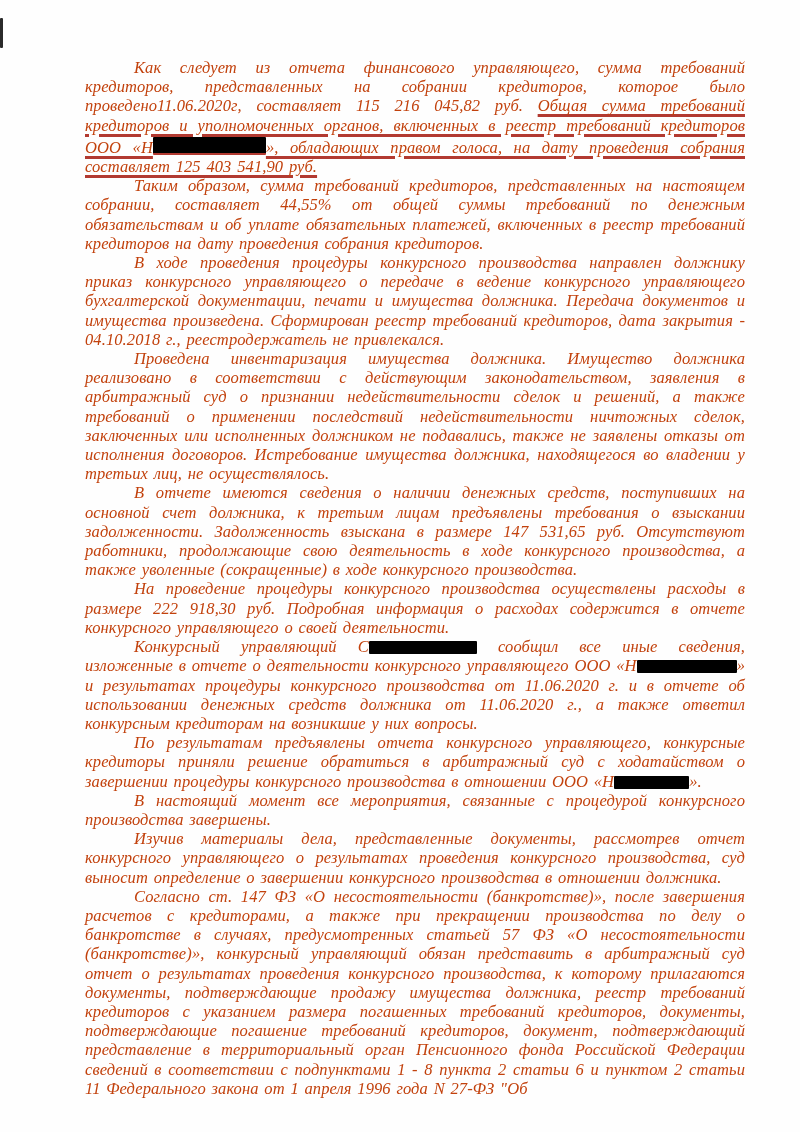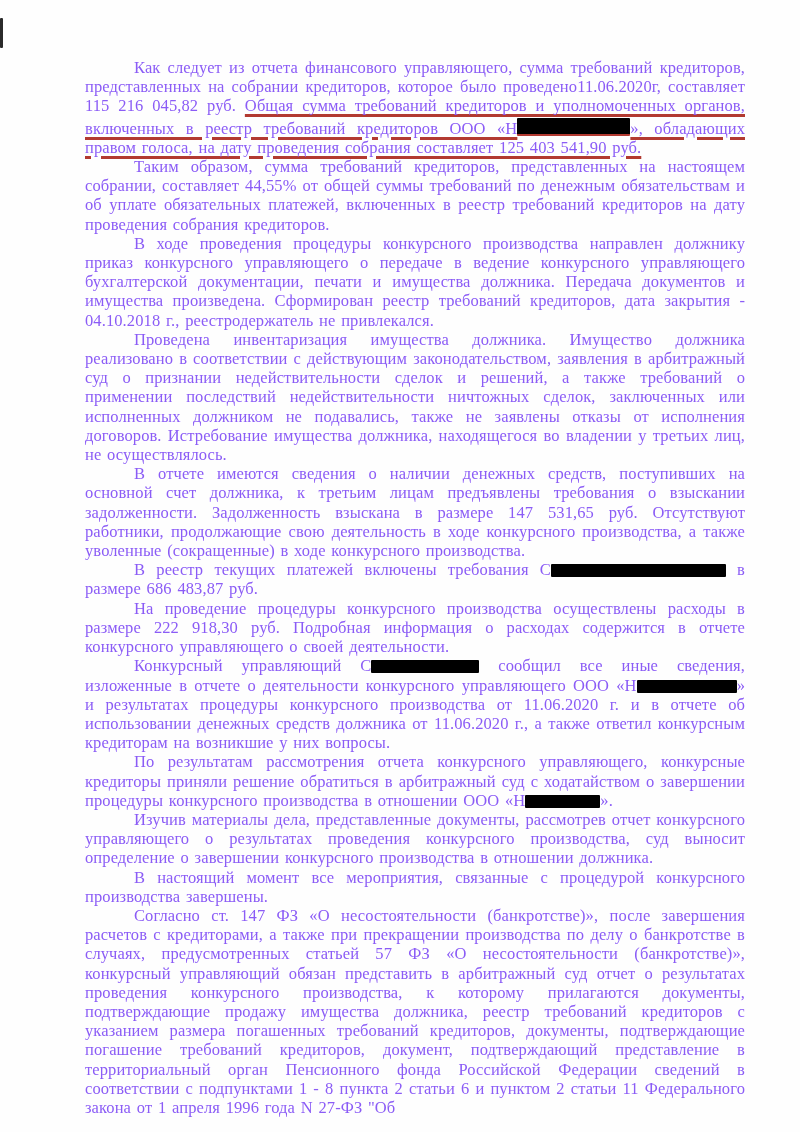--- a/index.html
+++ b/index.html
@@ -65,27 +65,26 @@
     border-bottom-width: 2.6px;
     padding-bottom: 3px;
     background-clip: content-box;
   }
 </style>
 </head>
 <body>
 
 <div class="page" style="background: rgb(254, 254, 254);">
   <div class="scan-artifact"></div>
-  <div class="doc-body" style="color: #8b5cf6;">
+  <div class="doc-body" style="color: #c2410c; font-style: italic;">
       <p class="para"><span class="text-run">Как следует из отчета финансового управляющего, сумма требований кредиторов, представленных на собрании кредиторов, которое было проведено11.06.2020г, составляет 115 216 045,82 руб. </span><span class="text-run underlined" style="text-decoration-color: rgb(178, 58, 49);">Общая сумма требований кредиторов и уполномоченных органов, включенных в реестр требований кредиторов ООО «Н</span><span class="redaction underlined" style="width: 113px; background: rgb(0, 0, 0); text-decoration-color: rgb(178, 58, 49); border-bottom-color: rgb(178, 58, 49);"></span><span class="text-run underlined" style="text-decoration-color: rgb(178, 58, 49);">», обладающих правом голоса, на дату проведения собрания составляет 125 403 541,90 руб.</span></p>
       <p class="para"><span class="text-run">Таким образом, сумма требований кредиторов, представленных на настоящем собрании, составляет 44,55% от общей суммы требований по денежным обязательствам и об уплате обязательных платежей, включенных в реестр требований кредиторов на дату проведения собрания кредиторов.</span></p>
       <p class="para"><span class="text-run">В ходе проведения процедуры конкурсного производства направлен должнику приказ конкурсного управляющего о передаче в ведение конкурсного управляющего бухгалтерской документации, печати и имущества должника. Передача документов и имущества произведена. Сформирован реестр требований кредиторов, дата закрытия - 04.10.2018 г., реестродержатель не привлекался.</span></p>
       <p class="para"><span class="text-run">Проведена инвентаризация имущества должника. Имущество должника реализовано в соответствии с действующим законодательством, заявления в арбитражный суд о признании недействительности сделок и решений, а также требований о применении последствий недействительности ничтожных сделок, заключенных или исполненных должником не подавались, также не заявлены отказы от исполнения договоров. Истребование имущества должника, находящегося во владении у третьих лиц, не осуществлялось.</span></p>
       <p class="para"><span class="text-run">В отчете имеются сведения о наличии денежных средств, поступивших на основной счет должника, к третьим лицам предъявлены требования о взыскании задолженности. Задолженность взыскана в размере 147 531,65 руб. Отсутствуют работники, продолжающие свою деятельность в ходе конкурсного производства, а также уволенные (сокращенные) в ходе конкурсного производства.</span></p>
-      <p class="para"><span class="text-run">В реестр текущих платежей включены требования С</span><span class="redaction" style="width: 175px; background: rgb(0, 0, 0);"></span><span class="text-run"> в размере 686 483,87 руб.</span></p>
       <p class="para"><span class="text-run">На проведение процедуры конкурсного производства осуществлены расходы в размере 222 918,30 руб. Подробная информация о расходах содержится в отчете конкурсного управляющего о своей деятельности.</span></p>
       <p class="para"><span class="text-run">Конкурсный управляющий С</span><span class="redaction" style="width: 108px; background: rgb(0, 0, 0);"></span><span class="text-run"> сообщил все иные сведения, изложенные в отчете о деятельности конкурсного управляющего ООО «Н</span><span class="redaction" style="width: 100px; background: rgb(0, 0, 0);"></span><span class="text-run">» и результатах процедуры конкурсного производства от 11.06.2020 г. и в отчете об использовании денежных средств должника от 11.06.2020 г., а также ответил конкурсным кредиторам на возникшие у них вопросы.</span></p>
-      <p class="para"><span class="text-run">По результатам рассмотрения отчета конкурсного управляющего, конкурсные кредиторы приняли решение обратиться в арбитражный суд с ходатайством о завершении процедуры конкурсного производства в отношении ООО «Н</span><span class="redaction" style="width: 75px; background: rgb(0, 0, 0);"></span><span class="text-run">».</span></p>
+      <p class="para"><span class="text-run">По результатам предъявлены отчета конкурсного управляющего, конкурсные кредиторы приняли решение обратиться в арбитражный суд с ходатайством о завершении процедуры конкурсного производства в отношении ООО «Н</span><span class="redaction" style="width: 75px; background: rgb(0, 0, 0);"></span><span class="text-run">».</span></p>
+      <p class="para"><span class="text-run">В настоящий момент все мероприятия, связанные с процедурой конкурсного производства завершены.</span></p>
       <p class="para"><span class="text-run">Изучив материалы дела, представленные документы, рассмотрев отчет конкурсного управляющего о результатах проведения конкурсного производства, суд выносит определение о завершении конкурсного производства в отношении должника.</span></p>
-      <p class="para"><span class="text-run">В настоящий момент все мероприятия, связанные с процедурой конкурсного производства завершены.</span></p>
       <p class="para"><span class="text-run">Согласно ст. 147 ФЗ «О несостоятельности (банкротстве)», после завершения расчетов с кредиторами, а также при прекращении производства по делу о банкротстве в случаях, предусмотренных статьей 57 ФЗ «О несостоятельности (банкротстве)», конкурсный управляющий обязан представить в арбитражный суд отчет о результатах проведения конкурсного производства, к которому прилагаются документы, подтверждающие продажу имущества должника, реестр требований кредиторов с указанием размера погашенных требований кредиторов, документы, подтверждающие погашение требований кредиторов, документ, подтверждающий представление в территориальный орган Пенсионного фонда Российской Федерации сведений в соответствии с подпунктами 1 - 8 пункта 2 статьи 6 и пунктом 2 статьи 11 Федерального закона от 1 апреля 1996 года N 27-ФЗ "Об</span></p>
     </div>
 </div>
 
 </body></html>

